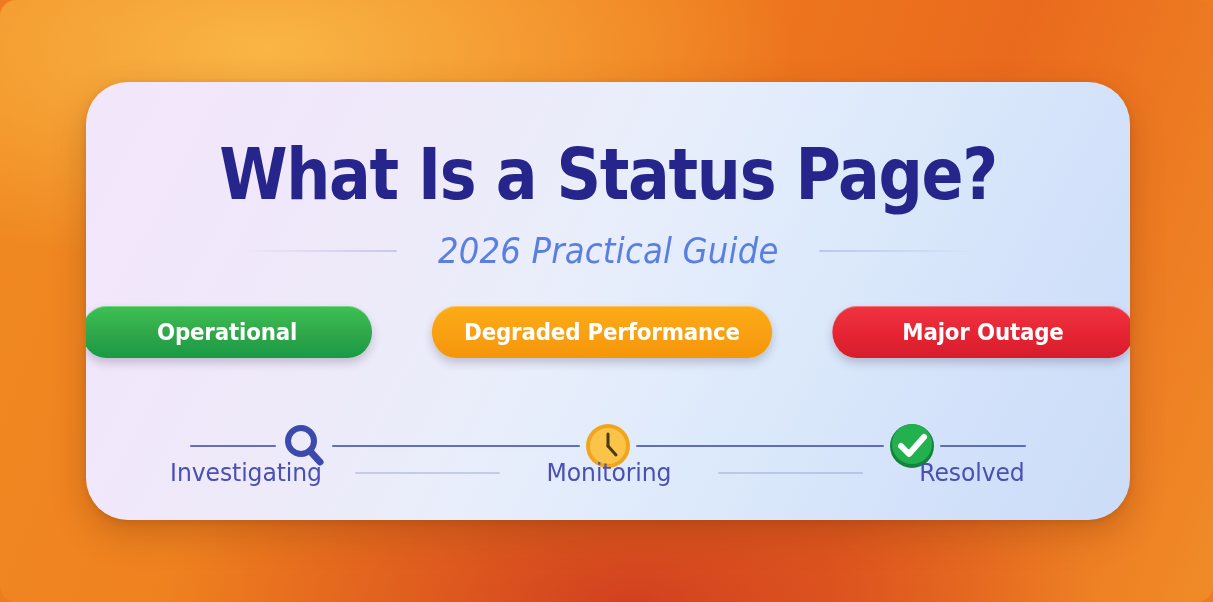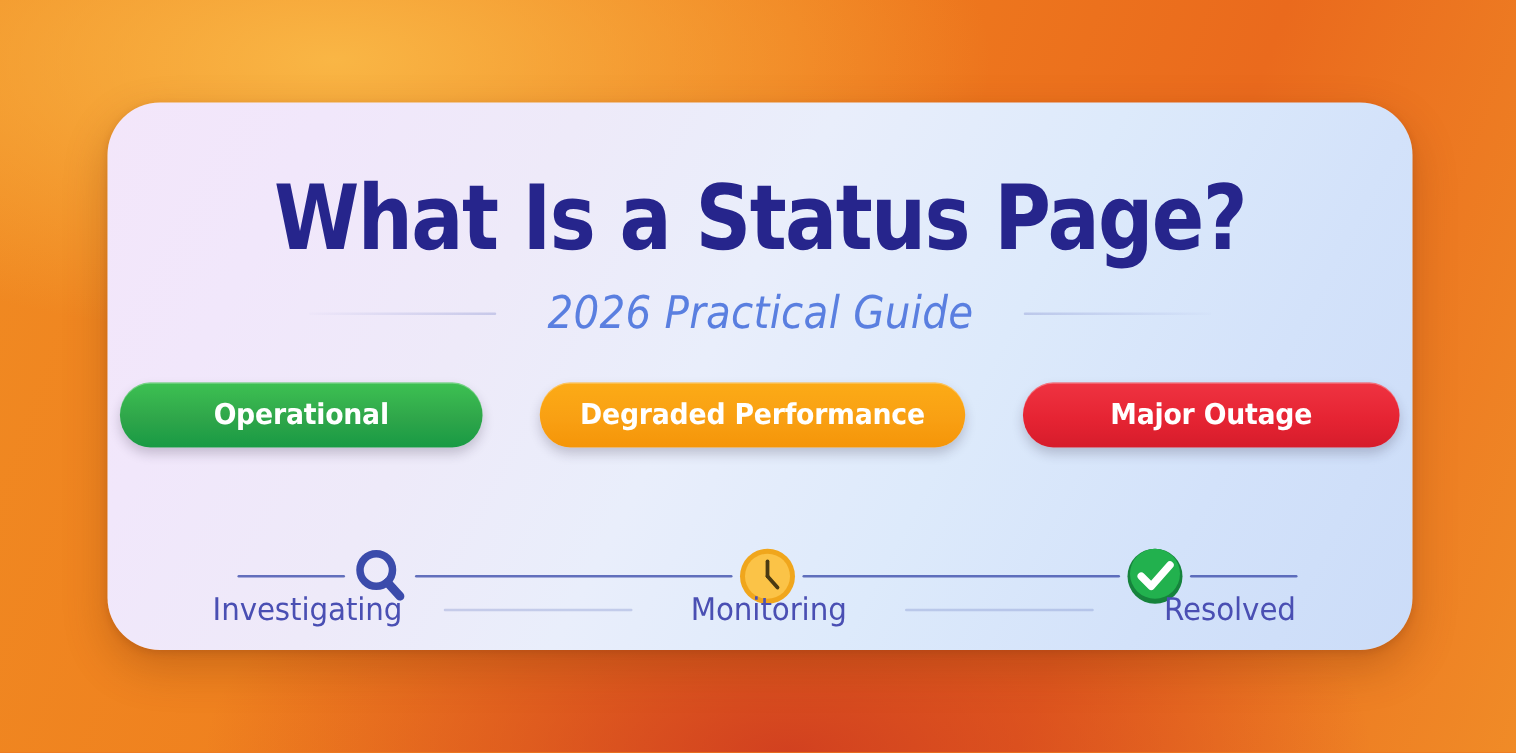--- a/index.html
+++ b/index.html
@@ -17,20 +17,21 @@
   
   #stage {
     position: relative;
     width: 1213px;
     height: 602px;
     overflow: hidden;
     background:
       radial-gradient(ellipse 70% 60% at 22% 8%, rgba(250,186,72,0.92) 0%, rgba(250,186,72,0.0) 62%),
       radial-gradient(ellipse 55% 50% at 52% 100%, rgba(205,56,32,0.85) 0%, rgba(205,56,32,0.0) 70%),
       linear-gradient(110deg, #f08a22 0%, #ef7c1d 45%, #ea6a1d 72%, #f08b27 100%);
+    border-radius: 16px;
   }
 
   
   #card {
     position: absolute;
     left: 86px;
     top: 82px;
     width: 1044px;
     height: 438px;
     border-radius: 42px;
@@ -98,21 +99,21 @@
 
   
   #pills {
     position: absolute;
     left: 0;
     top: 224px;
     width: 100%;
     display: flex;
     align-items: center;
     justify-content: center;
-    gap: 22px;
+    gap: 36px;
   }
   .pill {
     height: 52px;
     border-radius: 26px;
     display: flex;
     align-items: center;
     justify-content: center;
     padding: 0 34px;
     color: #ffffff;
     font-family: "DejaVu Sans", sans-serif;
@@ -125,24 +126,23 @@
                 inset 0 1px 0 rgba(255,255,255,0.30);
   }
   .pill.green  { background: linear-gradient(180deg, #3dc152 0%, #2fa64a 55%, #189a44 100%); min-width: 244px; }
   .pill.orange { background: linear-gradient(180deg, #fcab16 0%, #f9a013 55%, #f59508 100%); min-width: 298px; }
   .pill.red    { background: linear-gradient(180deg, #ef3341 0%, #e62433 55%, #d61c2b 100%); min-width: 256px; }
 
   
   #timeline {
     position: absolute;
     left: 0;
-    top: 329px;
+    top: 314px;
     width: 100%;
     height: 110px;
-    padding-left: 12px;
   }
   #timeline-track {
     position: absolute;
     left: 104px;
     right: 104px;
     top: 22px;
     display: flex;
     align-items: center;
   }
   .tl-line {

